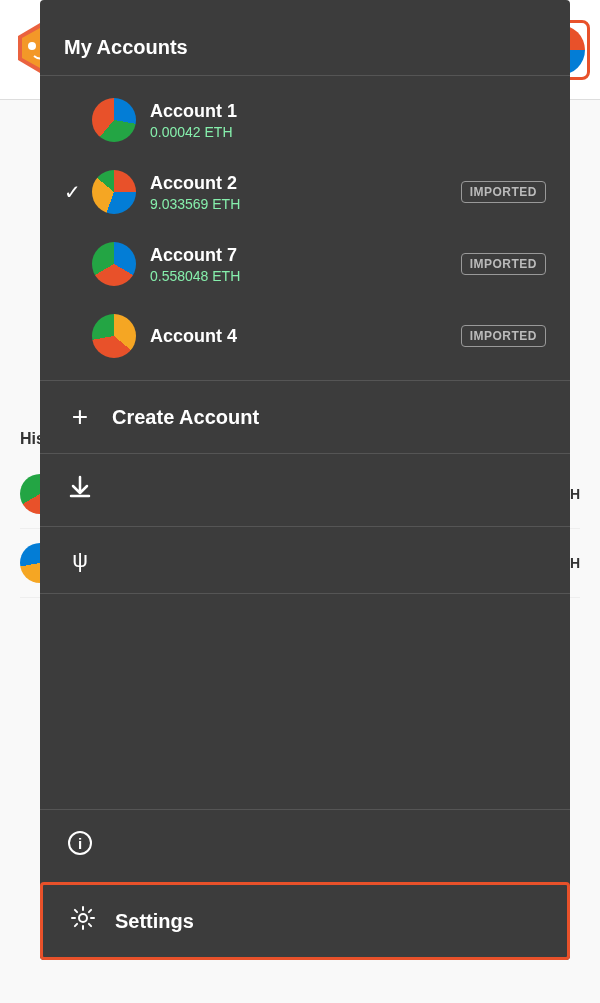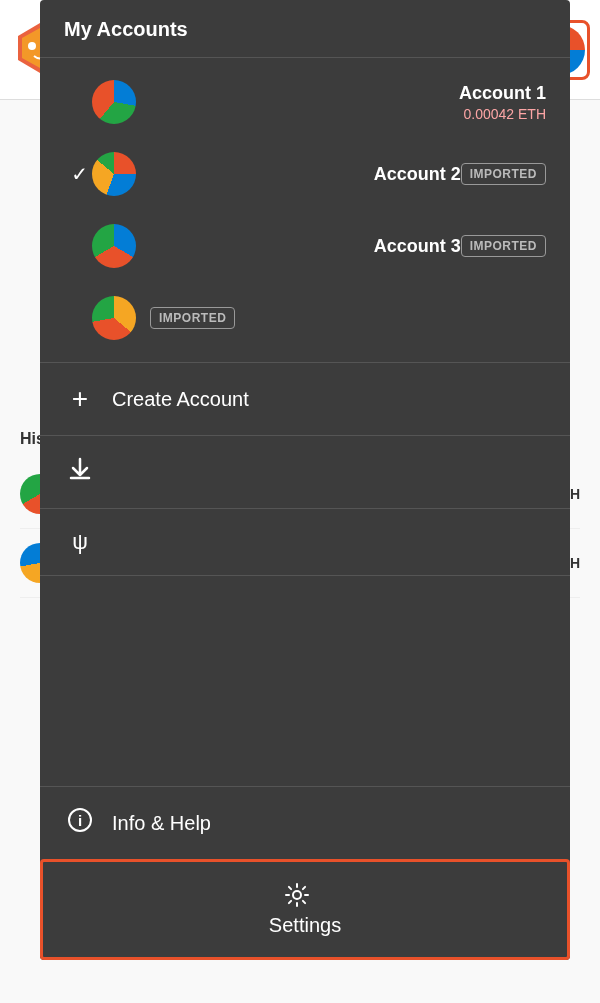--- a/index.html
+++ b/index.html
@@ -185,21 +185,21 @@
       border-radius: 4px;
       z-index: 10;
       display: flex;
       flex-direction: column;
     }
 
     .dropdown-header {
       display: flex;
       align-items: center;
       justify-content: space-between;
-      padding: 18px 24px 16px;
+      padding: 36px 24px 16px;
       border-bottom: 1px solid #555;
     }
 
     .my-accounts-title {
       font-size: 20px;
       font-weight: 700;
       color: #fff;
     }
 
     .logout-btn {
@@ -218,21 +218,20 @@
       padding: 8px 0;
       border-bottom: 1px solid #555;
     }
 
     .account-item {
       display: flex;
       align-items: center;
       padding: 14px 24px;
       cursor: pointer;
       position: relative;
-      text-align: right;
     }
 
     .account-check {
       width: 24px;
       color: #fff;
       font-size: 20px;
       flex-shrink: 0;
       margin-right: 4px;
     }
 
@@ -250,21 +249,21 @@
 
     .account-name {
       font-size: 18px;
       font-weight: 700;
       color: #fff;
       display: block;
     }
 
     .account-balance {
       font-size: 14px;
-      color: #fca5a5;
+      color: #86efac;
       display: block;
       margin-top: 2px;
     }
 
     .imported-badge {
       border: 1px solid #999;
       border-radius: 4px;
       padding: 3px 8px;
       color: #bbb;
       font-size: 12px;
@@ -293,41 +292,40 @@
       width: 32px;
       font-size: 22px;
       color: #fff;
       flex-shrink: 0;
       margin-right: 16px;
       text-align: center;
     }
 
     .menu-label {
       font-size: 20px;
-      font-weight: 400;
+      font-weight: 700;
       color: #fff;
     }
 
     .info-item {
       display: flex;
       align-items: center;
       padding: 20px 24px;
       cursor: pointer;
       border-top: 1px solid #555;
     }
 
     .settings-item {
       display: flex;
       align-items: center;
       padding: 20px 24px;
       cursor: pointer;
       border: 3px solid #e8512a;
       border-radius: 4px;
       margin: 0;
-      flex-direction: column;
     }
 
     
     .avatar-circle-1 { background: conic-gradient(#037dd6 0deg 120deg, #e8512a 120deg 240deg, #23a544 240deg 360deg); }
     .avatar-circle-2 { background: conic-gradient(#e8512a 0deg 90deg, #037dd6 90deg 200deg, #f5a623 200deg 310deg, #23a544 310deg 360deg); }
     .avatar-circle-3 { background: conic-gradient(#037dd6 0deg 100deg, #23a544 100deg 220deg, #e8512a 220deg 360deg); }
     .avatar-circle-4 { background: conic-gradient(#f5a623 0deg 130deg, #e8512a 130deg 260deg, #23a544 260deg 360deg); }
 
     .top-right-avatar {
       width: 50px;
@@ -422,36 +420,41 @@
         <span class="account-name">Account 1</span>
         <span class="account-balance">0.00042 ETH</span>
       </div>
     </div>
 
     <div class="account-item">
       <div class="account-check">✓</div>
       <div class="account-avatar avatar-circle-2" style="width:44px;height:44px;border-radius:50%;margin-right:14px;flex-shrink:0;"></div>
       <div class="account-info">
         <span class="account-name">Account 2</span>
+        <span class="account-balance">9.033569 ETH</span>
       </div>
       <span class="imported-badge">IMPORTED</span>
     </div>
 
     <div class="account-item">
       <div class="account-check">&nbsp;</div>
       <div class="account-avatar avatar-circle-1" style="width:44px;height:44px;border-radius:50%;margin-right:14px;flex-shrink:0;"></div>
       <div class="account-info">
-        <span class="account-name">Account 3</span>
+        <span class="account-name">Account 7</span>
+        <span class="account-balance">0.558048 ETH</span>
       </div>
       <span class="imported-badge">IMPORTED</span>
     </div>
 
     <div class="account-item">
       <div class="account-check">&nbsp;</div>
       <div class="account-avatar avatar-circle-4" style="width:44px;height:44px;border-radius:50%;margin-right:14px;flex-shrink:0;"></div>
+      <div class="account-info">
+        <span class="account-name">Account 4</span>
+      </div>
       <span class="imported-badge">IMPORTED</span>
     </div>
   </div>
 
   <div class="menu-items">
     <div class="menu-item">
       <span class="menu-icon" style="font-size:28px;font-weight:300;">+</span>
       <span class="menu-label">Create Account</span>
     </div>
 
@@ -471,21 +474,20 @@
 
   <div style="flex:1;"></div>
 
   <div class="info-item">
     <span class="menu-icon">
       <svg width="26" height="26" viewBox="0 0 26 26">
         <circle cx="13" cy="13" r="11" stroke="white" stroke-width="2" fill="none"></circle>
         <text x="13" y="19" text-anchor="middle" fill="white" font-size="15" font-weight="bold">i</text>
       </svg>
     </span>
-    <span class="menu-label">Info &amp; Help</span>
   </div>
 
   <div class="settings-item">
     <span class="menu-icon">
       <svg width="26" height="26" viewBox="0 0 26 26" fill="none">
         <circle cx="13" cy="13" r="4" stroke="white" stroke-width="2"></circle>
         <path d="M13 2 L13 5 M13 21 L13 24 M2 13 L5 13 M21 13 L24 13 M4.9 4.9 L7.1 7.1 M18.9 18.9 L21.1 21.1 M4.9 21.1 L7.1 18.9 M18.9 7.1 L21.1 4.9" stroke="white" stroke-width="2" stroke-linecap="round"></path>
       </svg>
     </span>
     <span class="menu-label">Settings</span>

